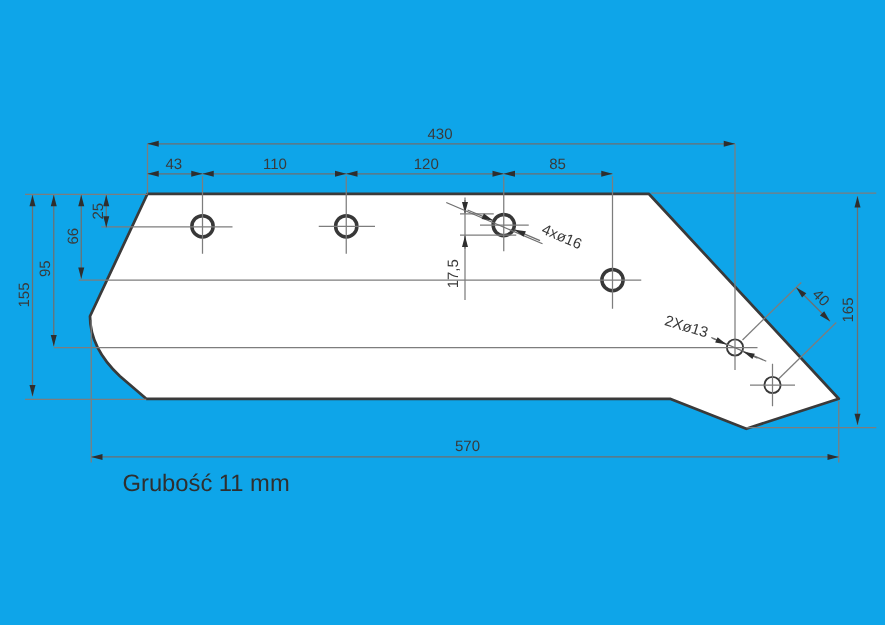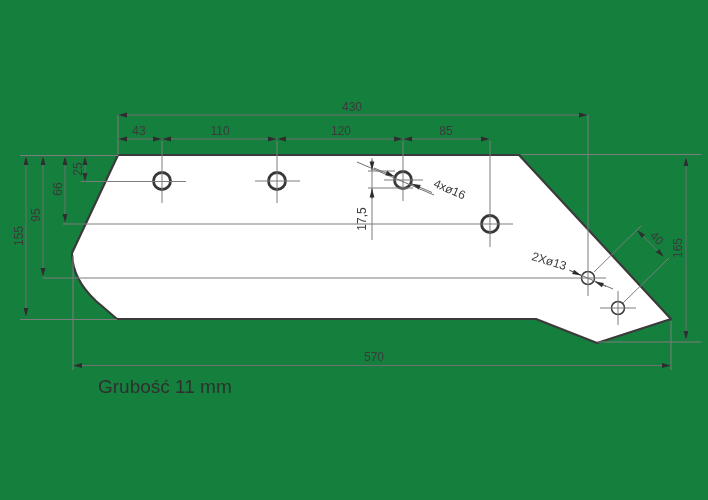--- a/index.html
+++ b/index.html
@@ -4,21 +4,21 @@
 <style>
   html, body {
     margin: 0;
     padding: 0;
     background: #ffffff;
   }
   .stage {
     position: relative;
     width: 708px;
     height: 500px;
-    background: #15803d;
+    background: #0ea5e9;
     overflow: hidden;
     font-family: "Liberation Sans", "DejaVu Sans", sans-serif;
   }
   svg { display: block; }
   .outline {
     fill: #ffffff;
     stroke: #3a3a3a;
     stroke-width: 2.2;
     stroke-linejoin: round;
   }

